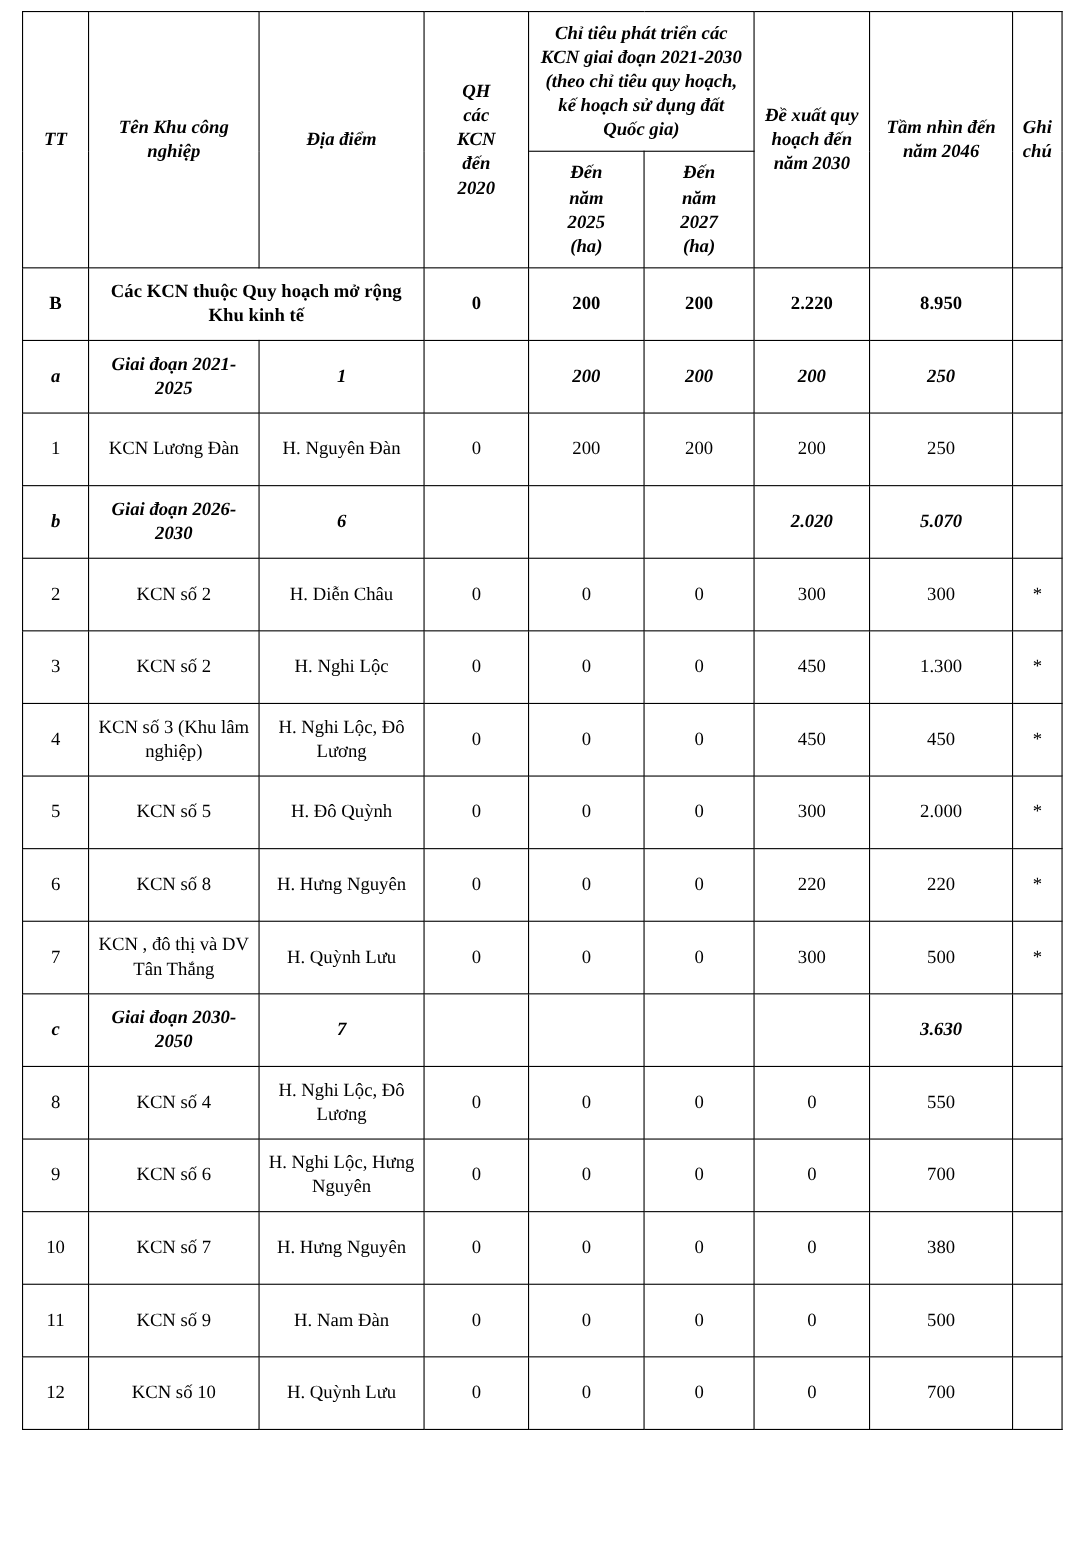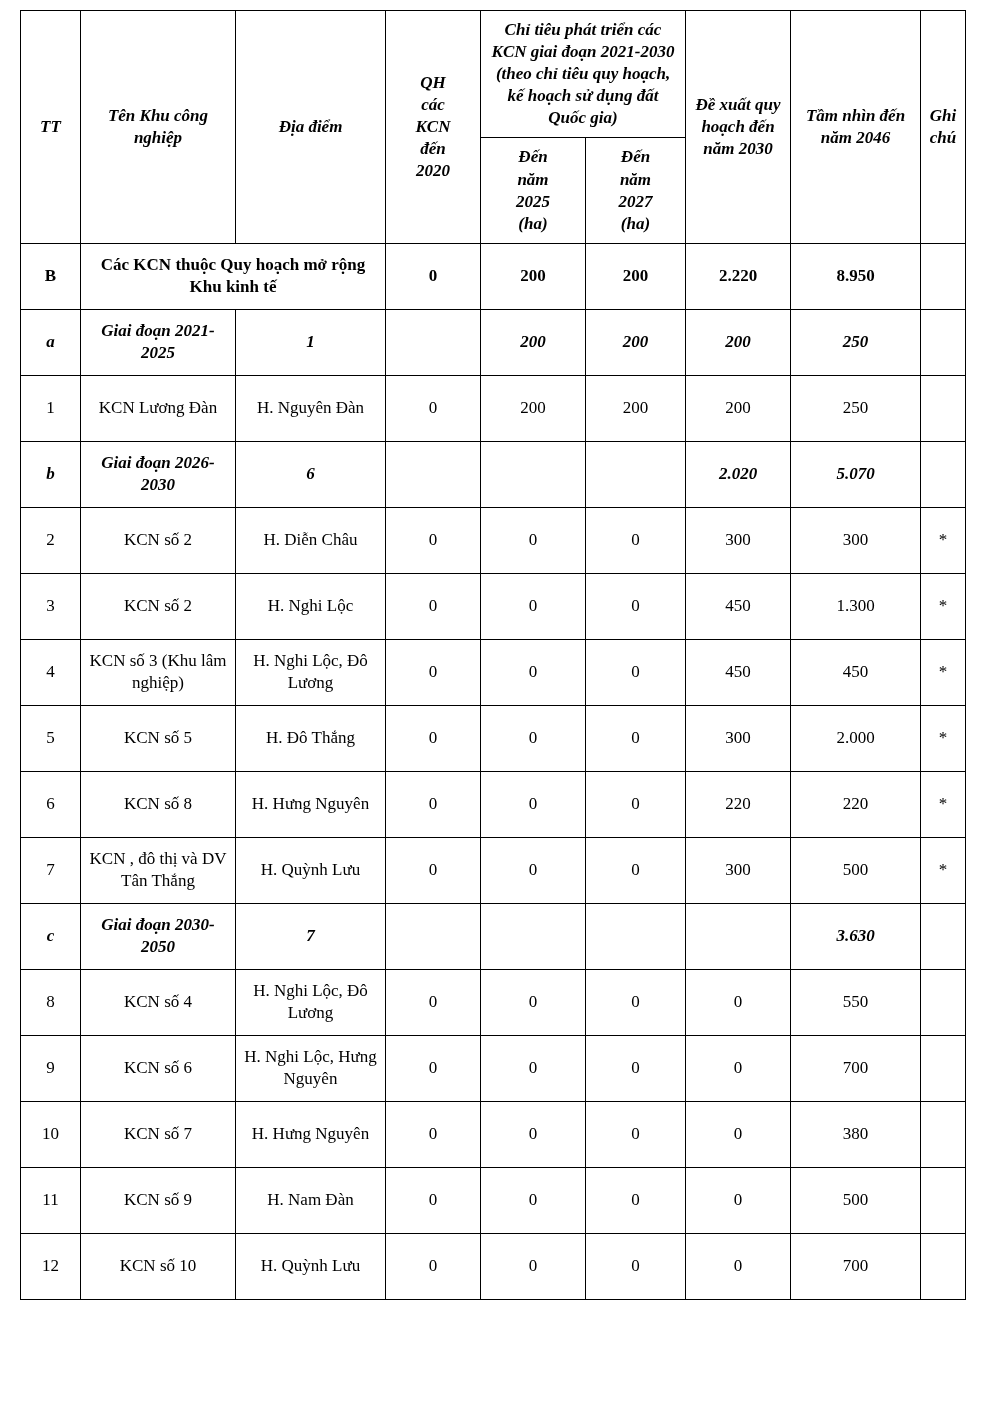--- a/index.html
+++ b/index.html
@@ -152,21 +152,21 @@
           <td>0</td>
           <td>0</td>
           <td>0</td>
           <td>450</td>
           <td>450</td>
           <td>*</td>
         </tr>
         <tr class="row-data">
           <td>5</td>
           <td class="al">KCN số 5</td>
-          <td class="al">H. Đô Thắng</td>
+          <td class="al">H. Đô Quỳnh</td>
           <td>0</td>
           <td>0</td>
           <td>0</td>
           <td>300</td>
           <td>2.000</td>
           <td>*</td>
         </tr>
         <tr class="row-data">
           <td>6</td>
           <td class="al">KCN số 8</td>

